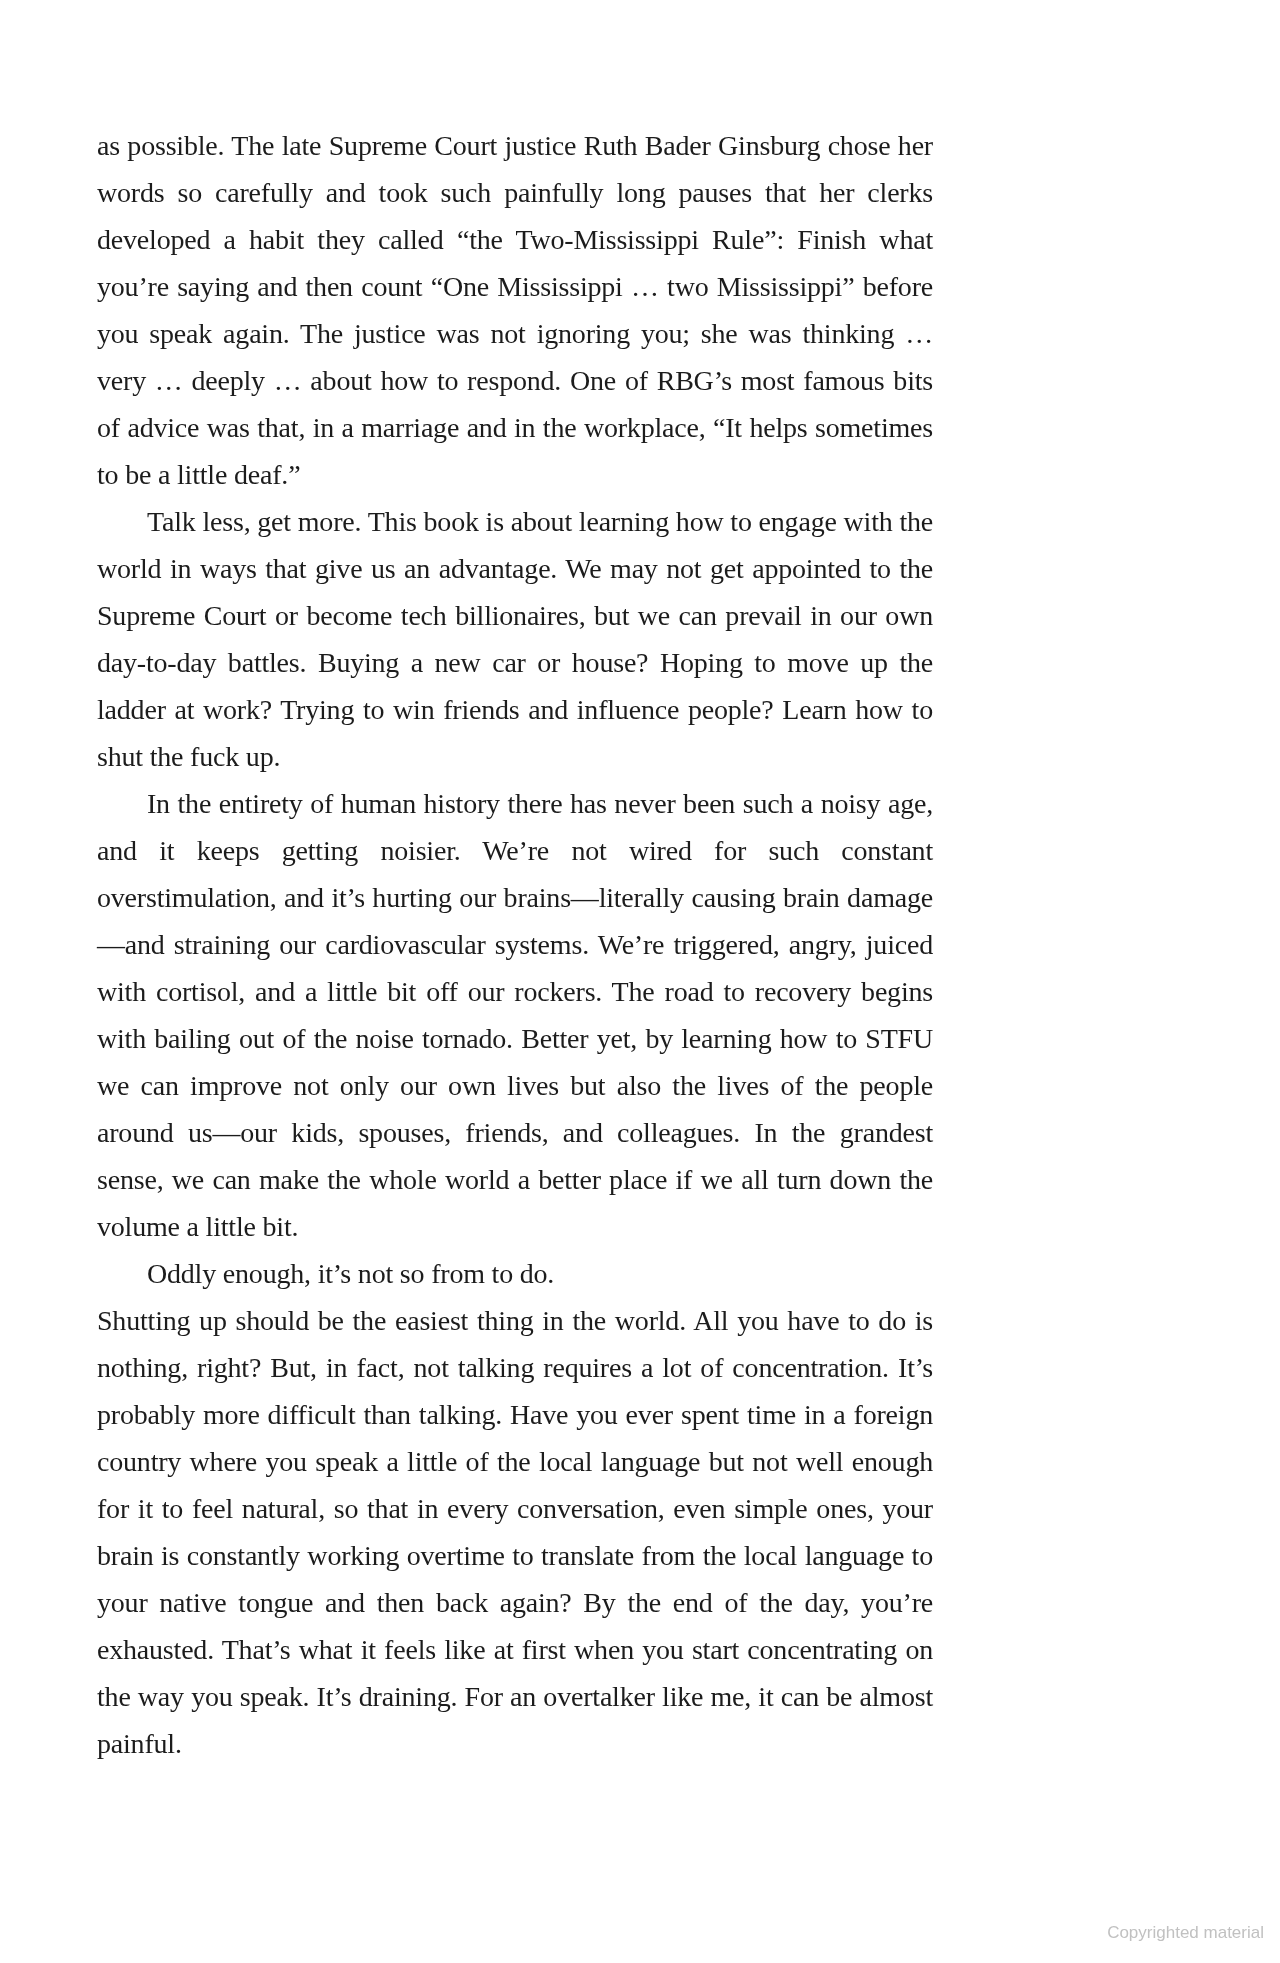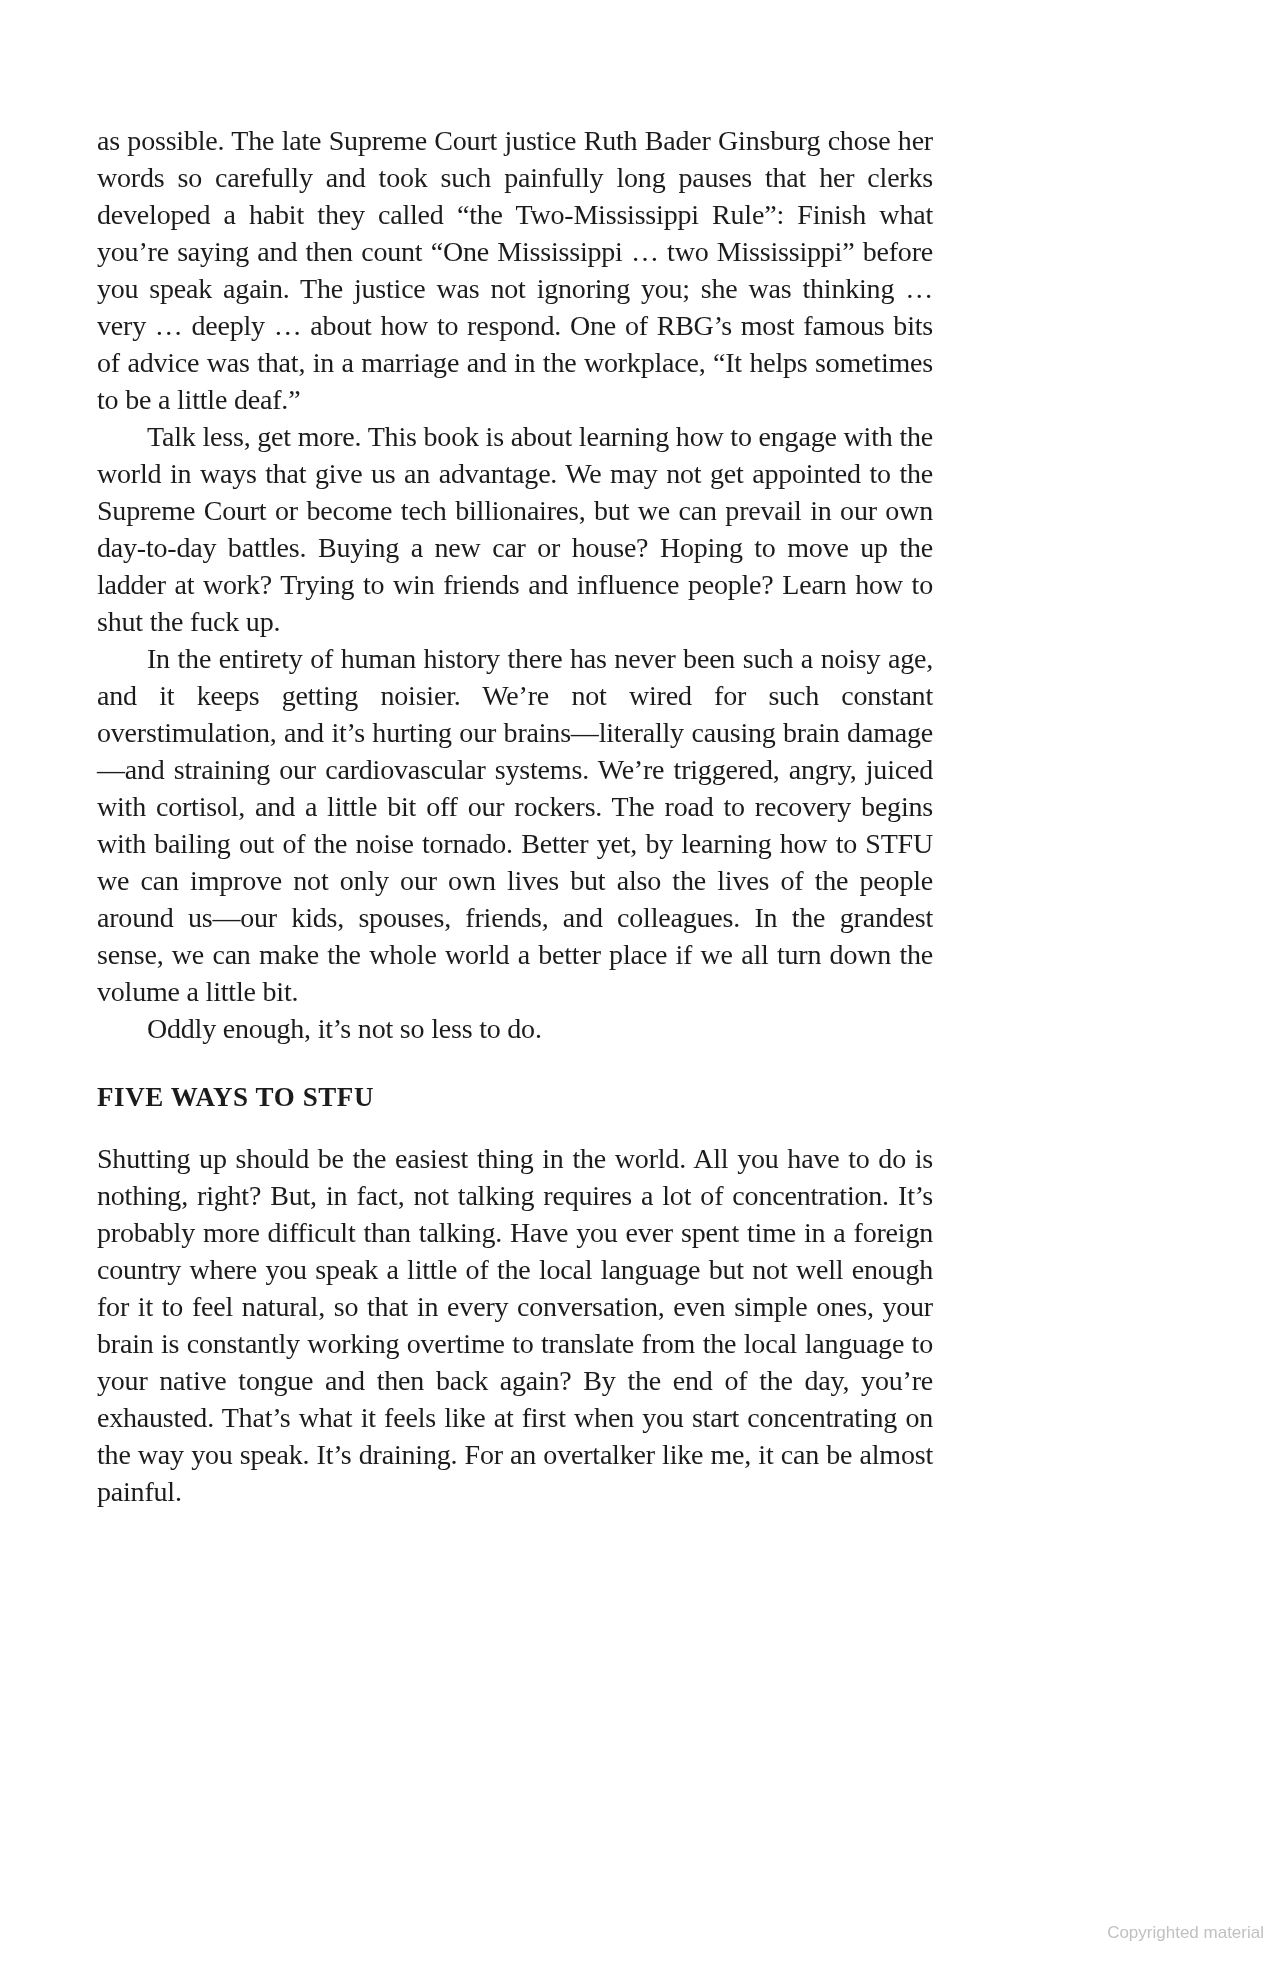--- a/index.html
+++ b/index.html
@@ -14,21 +14,21 @@
     background: #ffffff;
     overflow: hidden;
   }
   .text-block {
     position: absolute;
     left: 97px;
     top: 122px;
     width: 836px;
     font-family: "Liberation Serif", serif;
     font-size: 28px;
-    line-height: 37px;
+    line-height: 47px;
     letter-spacing: -0.2px;
     color: #1c1c1c;
     text-align: justify;
   }
   p.para {
     margin: 0;
     padding: 0;
   }
   p.indent {
     text-indent: 50px;
@@ -54,18 +54,17 @@
   }
 </style>
 </head>
 <body>
 
 <div class="page">
   <div class="text-block">
     <p class="para">as possible. The late Supreme Court justice Ruth Bader Ginsburg chose her words so carefully and took such painfully long pauses that her clerks developed a habit they called “the Two-Mississippi Rule”: Finish what you’re saying and then count “One Mississippi … two Mississippi” before you speak again. The justice was not ignoring you; she was thinking … very … deeply … about how to respond. One of RBG’s most famous bits of advice was that, in a marriage and in the workplace, “It helps sometimes to be a little deaf.”</p>
     <p class="para indent">Talk less, get more. This book is about learning how to engage with the world in ways that give us an advantage. We may not get appointed to the Supreme Court or become tech billionaires, but we can prevail in our own day-to-day battles. Buying a new car or house? Hoping to move up the ladder at work? Trying to win friends and influence people? Learn how to shut the fuck up.</p>
     <p class="para indent">In the entirety of human history there has never been such a noisy age, and it keeps getting noisier. We’re not wired for such constant overstimulation, and it’s hurting our brains—literally causing brain damage—and straining our cardiovascular systems. We’re triggered, angry, juiced with cortisol, and a little bit off our rockers. The road to recovery begins with bailing out of the noise tornado. Better yet, by learning how to STFU we can improve not only our own lives but also the lives of the people around us—our kids, spouses, friends, and colleagues. In the grandest sense, we can make the whole world a better place if we all turn down the volume a little bit.</p>
-    <p class="para indent">Oddly enough, it’s not so less to do.</p>
-    <h2 class="heading">FIVE WAYS TO STFU</h2>
+    <p class="para indent">Oddly enough, it’s not so from to do.</p>
     <p class="para">Shutting up should be the easiest thing in the world. All you have to do is nothing, right? But, in fact, not talking requires a lot of concentration. It’s probably more difficult than talking. Have you ever spent time in a foreign country where you speak a little of the local language but not well enough for it to feel natural, so that in every conversation, even simple ones, your brain is constantly working overtime to translate from the local language to your native tongue and then back again? By the end of the day, you’re exhausted. That’s what it feels like at first when you start concentrating on the way you speak. It’s draining. For an overtalker like me, it can be almost painful.</p>
   </div>
   <div class="copyright">Copyrighted material</div>
 </div>
 
 </body></html>

